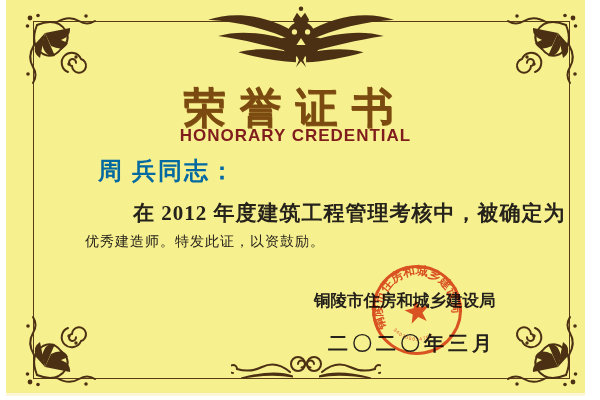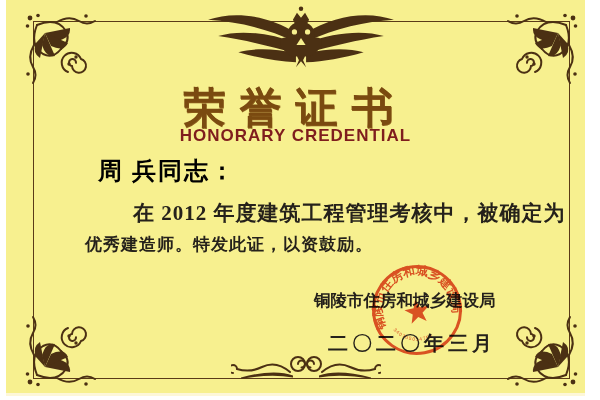--- a/index.html
+++ b/index.html
@@ -35,29 +35,29 @@
     margin:0;
   }
   .subtitle{
     position:absolute;left:0;top:126px;width:100%;text-align:center;
     font-family:"Liberation Sans","DejaVu Sans",sans-serif;
     font-size:17px;font-weight:bold;color:#7f1d1d;letter-spacing:1px;
     margin:0;
   }
   .recipient{
     position:absolute;left:92px;top:155px;
-    font-size:24px;font-weight:600;color:#000000;letter-spacing:2px;
+    font-size:24px;font-weight:600;color:#0369a1;letter-spacing:2px;
   }
   .body-line1{
     position:absolute;left:127px;top:199px;
     font-size:21px;font-weight:600;color:#25211b;letter-spacing:1px;
   }
   .body-line2{
     position:absolute;left:79px;top:233px;
-    font-size:17px;font-weight:700;color:#25211b;letter-spacing:1px;
+    font-size:14px;font-weight:400;color:#25211b;letter-spacing:1px;
   }
   .issuer{
     position:absolute;left:308px;top:290px;
     font-size:16.5px;font-weight:600;color:#25211b;
   }
   .date{
     position:absolute;left:322px;top:330px;
     font-size:20px;font-weight:600;color:#25211b;letter-spacing:4px;
   }
   .seal{

